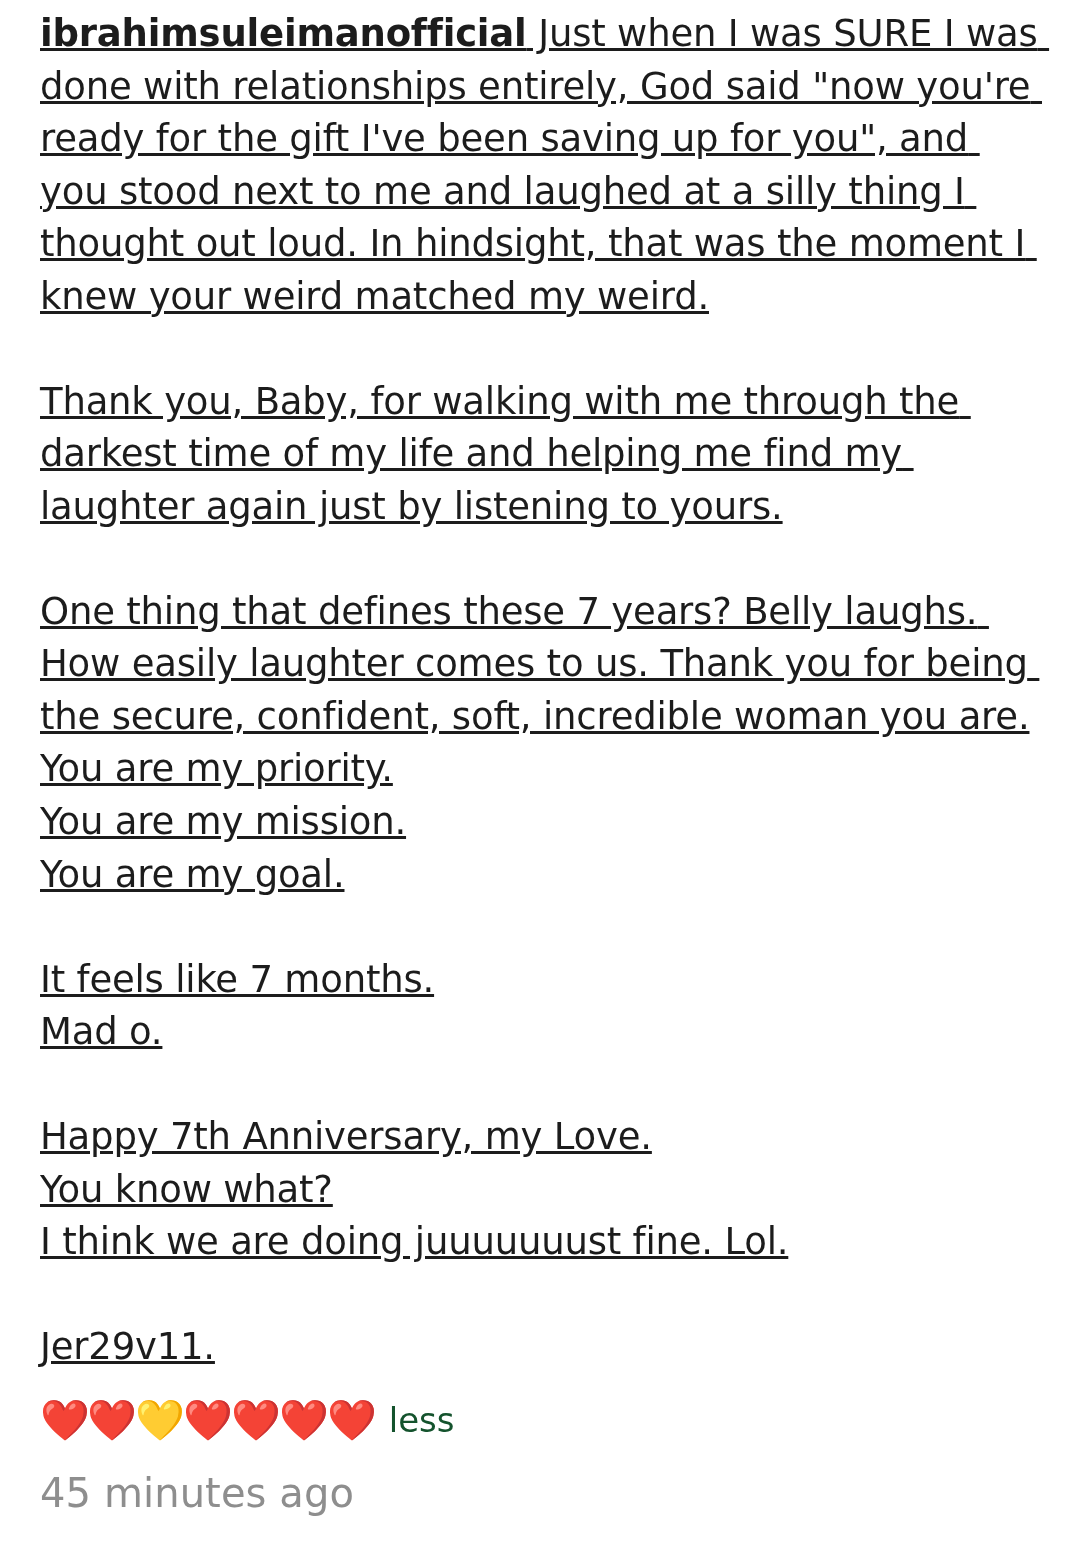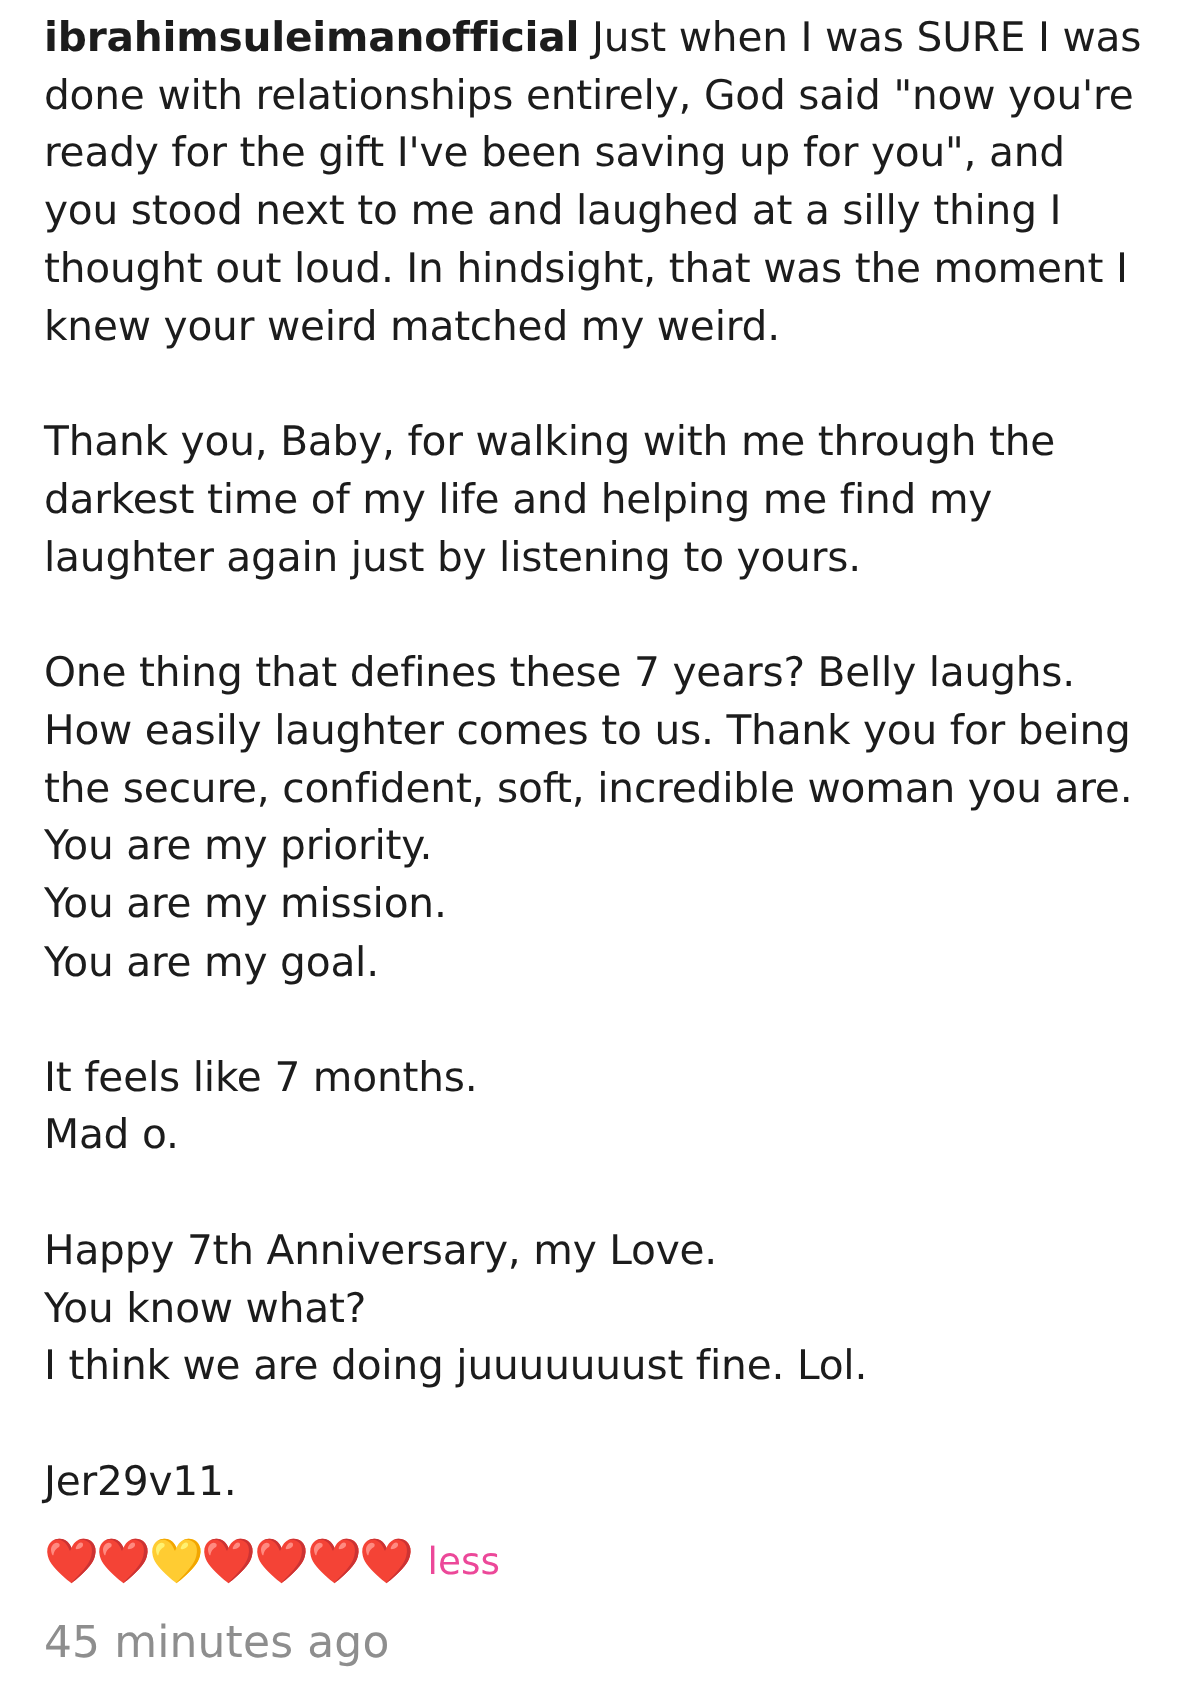--- a/index.html
+++ b/index.html
@@ -19,20 +19,21 @@
     box-sizing: border-box;
   }
   .caption-text {
     font-size: 37px;
     line-height: 1.42;
     color: #1c1c1c;
     white-space: pre-wrap;
     word-wrap: break-word;
     margin: 0;
     letter-spacing: -0.2px;
+    text-decoration: underline;
   }
   .username {
     font-weight: bold;
     color: #1c1c1c;
   }
   .reaction-row {
     display: flex;
     align-items: center;
     padding: 26px 40px 0 40px;
     gap: 14px;
@@ -41,21 +42,21 @@
     font-size: 40px;
     line-height: 1;
     letter-spacing: -2px;
     white-space: nowrap;
   }
   .heart {
     display: inline-block;
   }
   .less-link {
     font-size: 34px;
-    color: #ec4899;
+    color: #14532d;
     line-height: 1;
   }
   .timestamp-row {
     padding: 30px 40px 30px 40px;
   }
   .timestamp {
     font-size: 40px;
     color: #8e8e8e;
     letter-spacing: 0.1px;
   }

